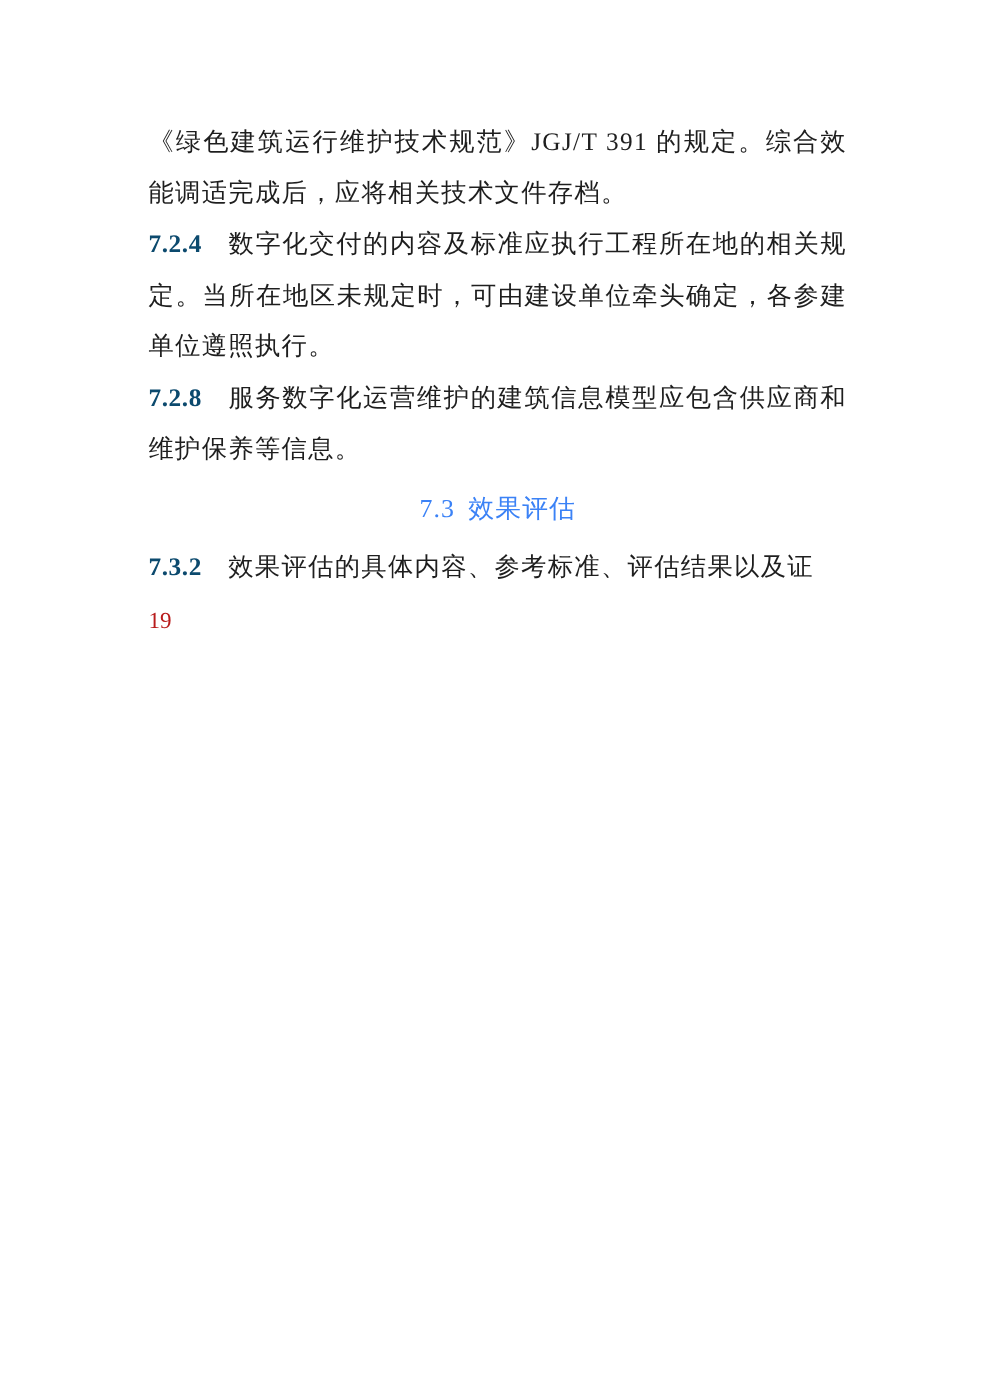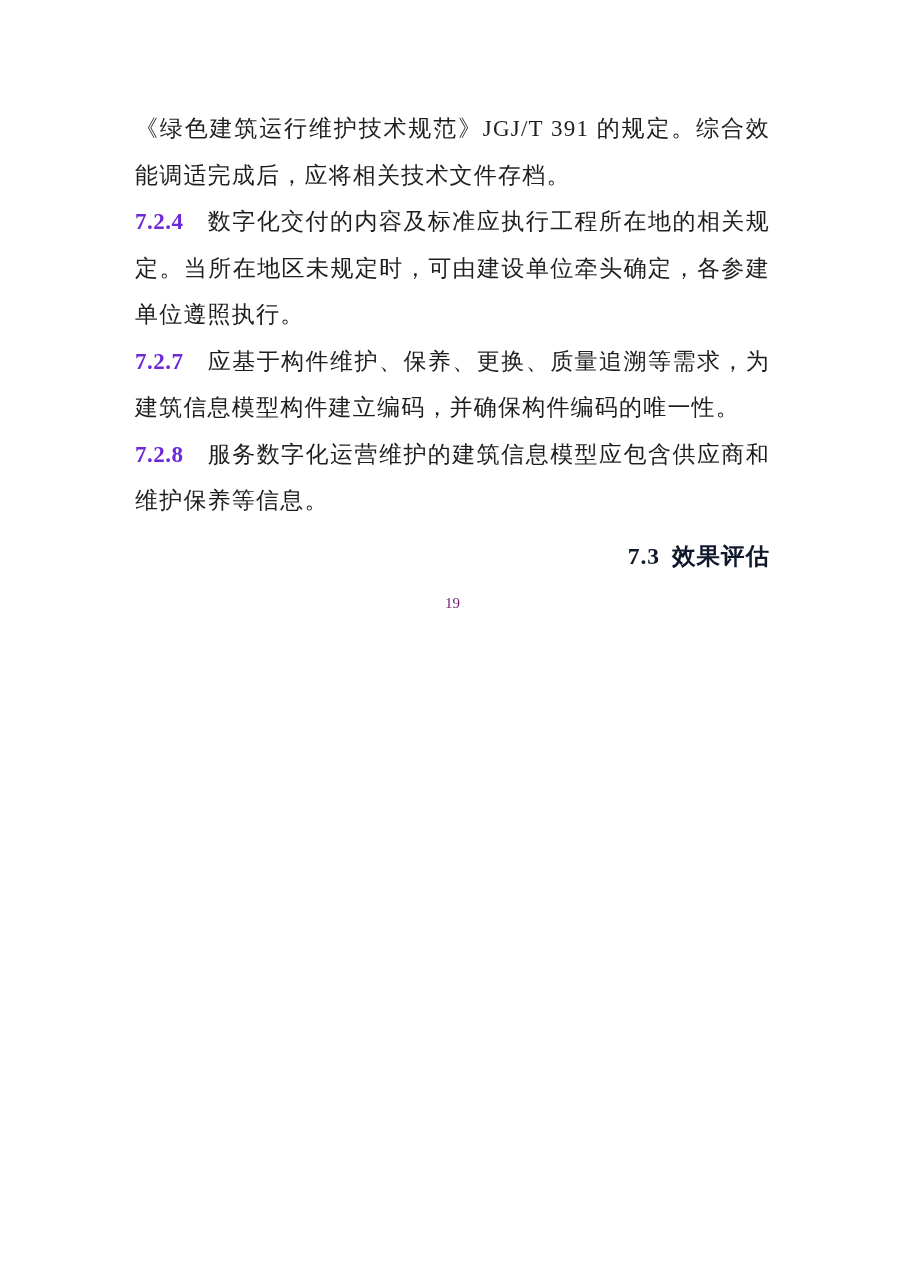--- a/index.html
+++ b/index.html
@@ -26,60 +26,59 @@
     margin: 0;
     font-size: 23px;
     line-height: 46.5px;
     letter-spacing: 1.2px;
     text-align: justify;
     text-justify: inter-character;
     word-break: break-all;
   }
   .clause-num {
     font-weight: bold;
-    color: #6d28d9;
+    color: #0c4a6e;
     letter-spacing: 0.5px;
     margin-right: 24px;
   }
   .section-heading {
     margin: 8px 0 7px 0;
     font-size: 23.5px;
     line-height: 46.5px;
-    font-weight: bold;
-    color: #0f172a;
-    text-align: right;
+    font-weight: normal;
+    color: #3b82f6;
+    text-align: center;
     letter-spacing: 1px;
   }
   .section-heading .heading-num {
     margin-right: 12px;
   }
   .pagenum {
     margin-top: 14px;
-    text-align: center;
-    font-size: 15px;
+    font-size: 21px;
     line-height: 20px;
-    color: #701a75;
+    color: #b91c1c;
     letter-spacing: 0;
   }
 </style>
 </head>
 <body>
 
 <div class="page">
 
   <p class="para">《绿色建筑运行维护技术规范》JGJ/T 391 的规定。综合效能调适完成后，应将相关技术文件存档。</p>
 
   <p class="para"><span class="clause-num">7.2.4</span><span>数字化交付的内容及标准应执行工程所在地的相关规定。当所在地区未规定时，可由建设单位牵头确定，各参建单位遵照执行。</span></p>
 
 
 
-  <p class="para"><span class="clause-num">7.2.7</span><span>应基于构件维护、保养、更换、质量追溯等需求，为建筑信息模型构件建立编码，并确保构件编码的唯一性。</span></p>
 
   <p class="para"><span class="clause-num">7.2.8</span><span>服务数字化运营维护的建筑信息模型应包含供应商和维护保养等信息。</span></p>
 
 
   <h2 class="section-heading"><span class="heading-num">7.3</span><span>效果评估</span></h2>
 
 
+  <p class="para"><span class="clause-num">7.3.2</span><span>效果评估的具体内容、参考标准、评估结果以及证</span></p>
 
   <div class="pagenum">19</div>
 
 </div>
 
 </body></html>

